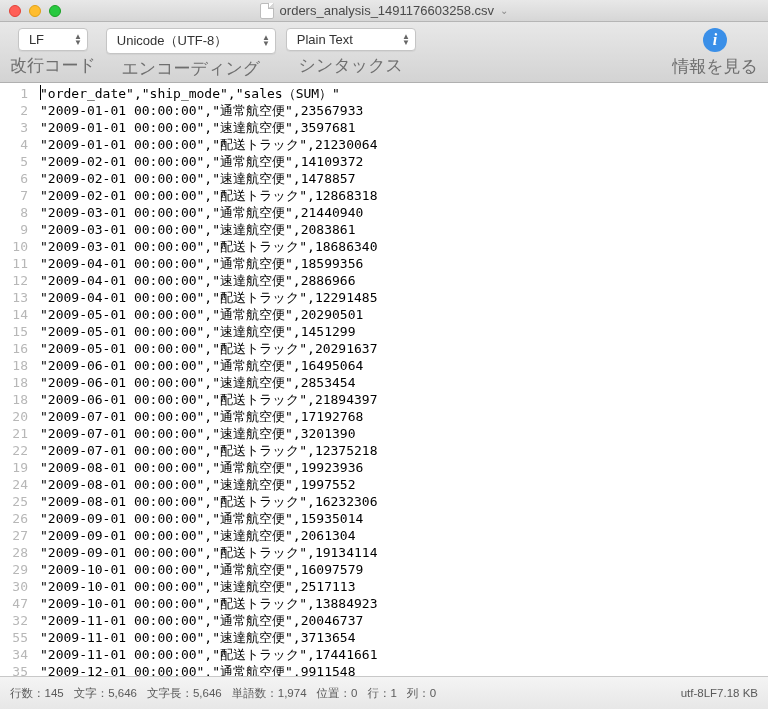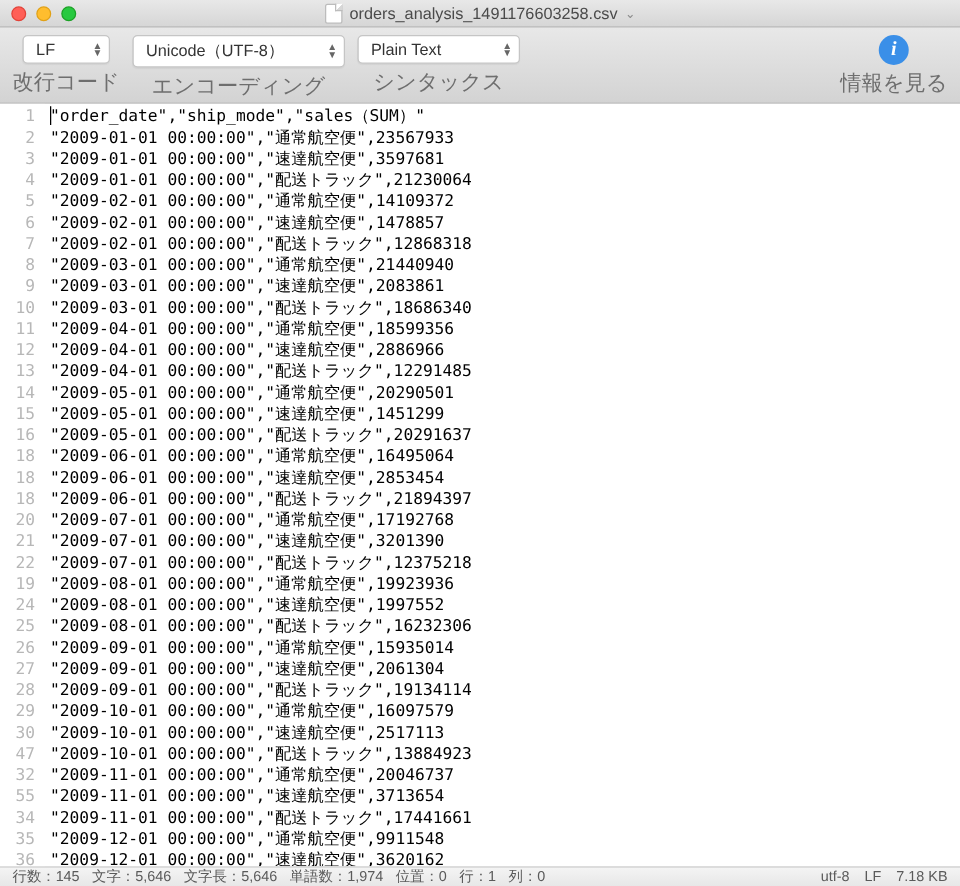--- a/index.html
+++ b/index.html
@@ -150,31 +150,31 @@
     overflow: hidden;
   }
   .cursor {
     position: absolute;
     left: 40px; top: 2px;
     width: 1px; height: 15px;
     background: #000;
   }
 
   .statusbar {
-    height: 16px;
+    height: 33px;
     background: linear-gradient(#f4f4f4,#e7e7e7);
     border-top: 1px solid #c8c8c8;
     font-size: 11.5px;
     color: #5a5a5a;
     display: flex;
     align-items: center;
     padding: 0 10px;
     gap: 10px;
   }
-  .statusbar .right { margin-left: auto; display: flex; gap: 12px; }
+  .statusbar .right { margin-left: auto; display: flex; gap: 0; }
 </style>
 </head>
 <body>
 
 <div class="titlebar">
   <div class="traffic">
     <span class="t-close"></span>
     <span class="t-min"></span>
     <span class="t-max"></span>
   </div>

